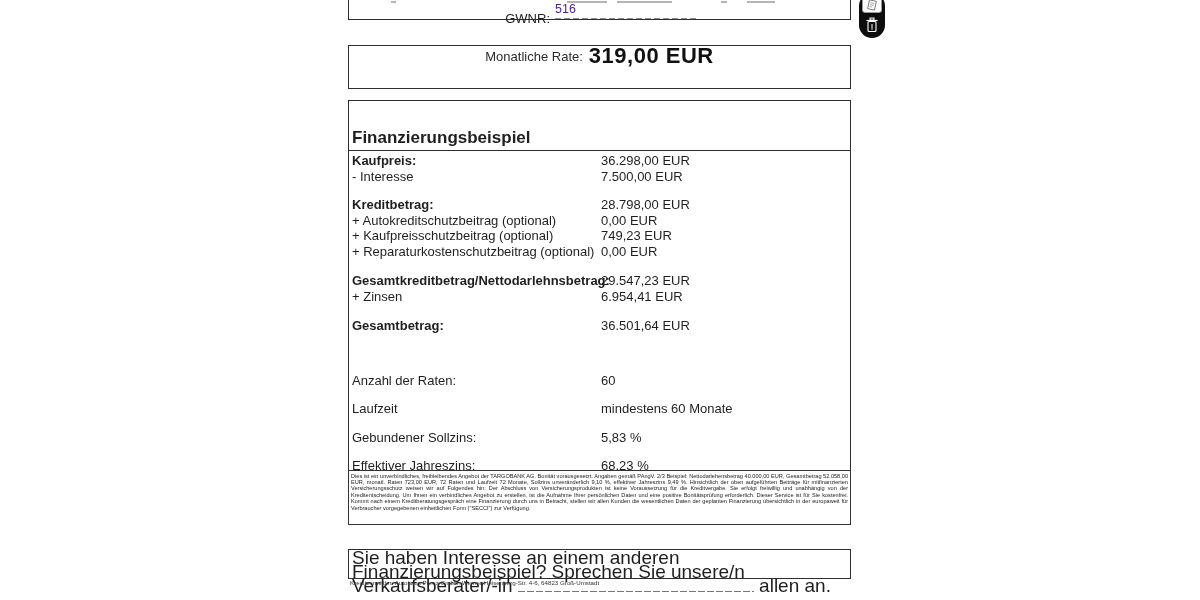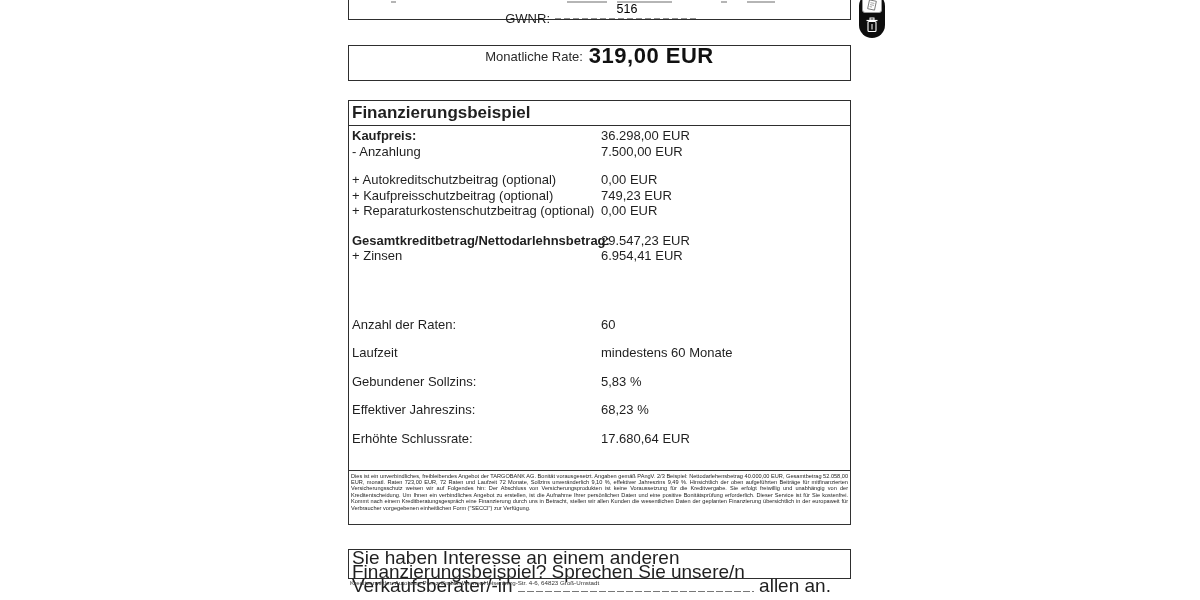--- a/index.html
+++ b/index.html
@@ -10,40 +10,40 @@
   
   .docbox { position:absolute; left:348px; width:503px; border:1.5px solid #2e2e2e; background:#fff; }
 
   
   .gwnr-box { top:-14px; height:34px; }
   .cut-frag { position:absolute; top:14px; height:2px; background:#b5b5b5; }
   .gwnr-row { position:absolute; left:0; top:14px; width:100%; height:20px; font-size:13px; }
   .gwnr-label { position:absolute; right:300px; top:2px; color:#222;margin-top:8px; }
   .gwnr-line { position:absolute; left:206px; top:17px; width:144px; height:1px;
                background:repeating-linear-gradient(90deg,#8f8f8f 0 6px,transparent 6px 9px); }
-  .gwnr-value { position:absolute; left:206px; top:1px; width:144px; text-align:center;
-                color:#000000; font-size:12.5px; }
+  .gwnr-value { position:absolute; left:206px; top:1px; width:144px; 
+                color:#4c1d95; font-size:12.5px; }
 
   
   .anno-toolbar { position:absolute; left:859px; top:-7px; width:26px; height:45px;
                   background:#0d0d0d; border-radius:13px; }
   .anno-note-btn { position:absolute; left:3px; top:3px; width:20px; height:17px;
                    background:#fdfdfd; border:1px solid #9a9a9a; border-radius:3px;
                    display:flex; align-items:center; justify-content:center; }
   .anno-trash-btn { position:absolute; left:3px; top:23px; width:20px; height:18px;
                     display:flex; align-items:center; justify-content:center; }
 
   
-  .rate-box { top:45px; height:36px; display:flex; align-items:baseline; justify-content:center; }
+  .rate-box { top:45px; height:44px; display:flex; align-items:baseline; justify-content:center; }
   .rate-label { font-size:13px; color:#2a2a2a; margin-right:6px; transform:translateY(-5px); }
   .rate-value { font-size:22px; font-weight:bold; color:#111; letter-spacing:0.5px; transform:translateY(-3px); }
 
   
   .fin-box { top:100px; height:425px; }
-  .fin-title { font-size:17px; font-weight:bold; padding:2px 0 2px 3px; border-bottom:1.5px solid #2e2e2e; }
+  .fin-title { font-size:17px; font-weight:bold; padding:2px 0 2px 3px; border-bottom:1.5px solid #2e2e2e;margin-top:25px; }
   .fin-rows { padding-top:2px; }
   .frow { position:relative; height:15.5px; font-size:13px; line-height:15.5px; white-space:nowrap; }
   .frow .flabel { position:absolute; left:3px; }
   .frow .fvalue { position:absolute; left:252px; }
   .frow.bold .flabel { font-weight:bold; }
   .frow.spaced { margin-top:13px;text-decoration:underline; }
   .row-gap { width:100%; }
   .fin-disclaimer { position:absolute; left:-1px; right:-1px; bottom:-1px; height:55px;
                     border:1px solid #333; background:#fff;
                     font-size:5.6px; line-height:6.4px; color:#222;
@@ -102,24 +102,28 @@
   </div>
 
   <div class="docbox fin-box">
     <div class="fin-title">Finanzierungsbeispiel</div>
     <div class="fin-rows">
         <div class="frow bold">
           <span class="flabel">Kaufpreis:</span>
           <span class="fvalue">36.298,00 EUR</span>
         </div>
         <div class="frow">
-          <span class="flabel">- Anzahlung</span>
+          <span class="flabel">- Interesse</span>
           <span class="fvalue">7.500,00 EUR</span>
         </div>
         <div class="row-gap" style="height: 13px;"></div>
+        <div class="frow bold">
+          <span class="flabel">Kreditbetrag:</span>
+          <span class="fvalue">28.798,00 EUR</span>
+        </div>
         <div class="frow">
           <span class="flabel">+ Autokreditschutzbeitrag (optional)</span>
           <span class="fvalue">0,00 EUR</span>
         </div>
         <div class="frow">
           <span class="flabel">+ Kaufpreisschutzbeitrag (optional)</span>
           <span class="fvalue">749,23 EUR</span>
         </div>
         <div class="frow">
           <span class="flabel">+ Reparaturkostenschutzbeitrag (optional)</span>
@@ -128,20 +132,24 @@
         <div class="row-gap" style="height: 14px;"></div>
         <div class="frow bold">
           <span class="flabel">Gesamtkreditbetrag/Nettodarlehnsbetrag:</span>
           <span class="fvalue">29.547,23 EUR</span>
         </div>
         <div class="frow">
           <span class="flabel">+ Zinsen</span>
           <span class="fvalue">6.954,41 EUR</span>
         </div>
         <div class="row-gap" style="height: 14px;"></div>
+        <div class="frow bold">
+          <span class="flabel">Gesamtbetrag:</span>
+          <span class="fvalue">36.501,64 EUR</span>
+        </div>
         <div class="row-gap" style="height: 26px;"></div>
         <div class="frow spaced">
           <span class="flabel">Anzahl der Raten:</span>
           <span class="fvalue">60</span>
         </div>
         <div class="frow spaced">
           <span class="flabel">Laufzeit</span>
           <span class="fvalue">mindestens 60 Monate</span>
         </div>
         <div class="frow spaced">

